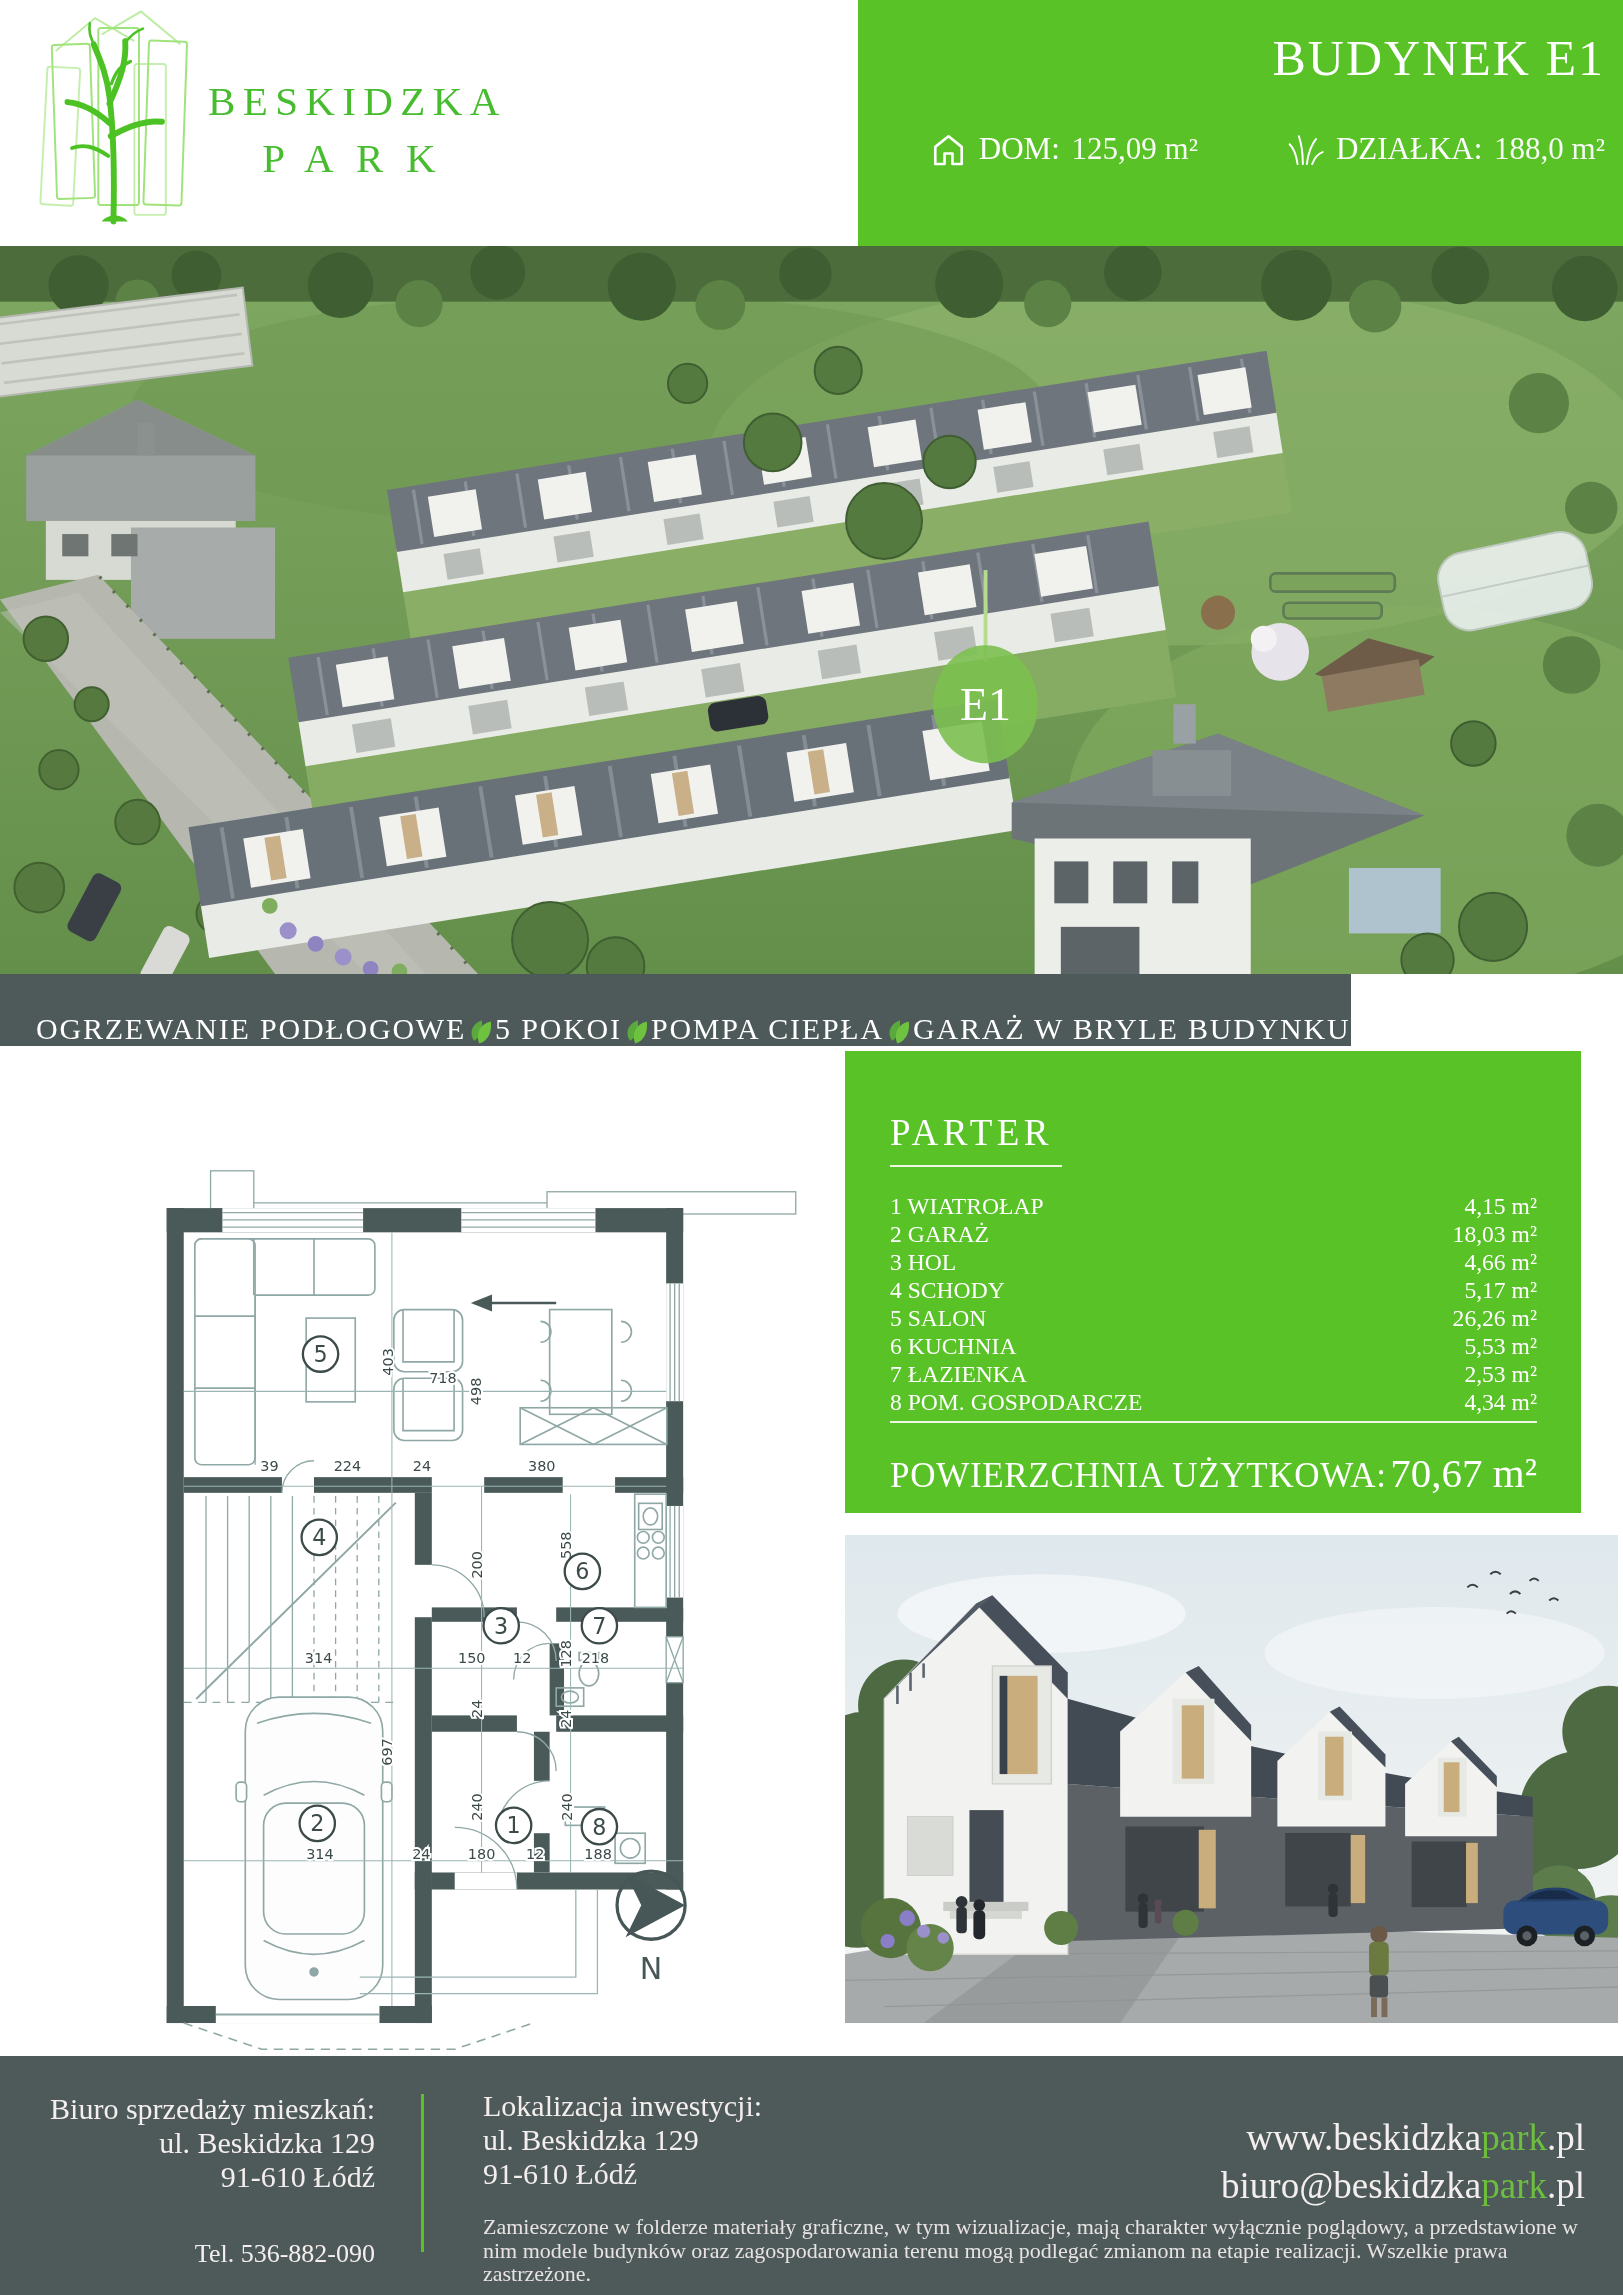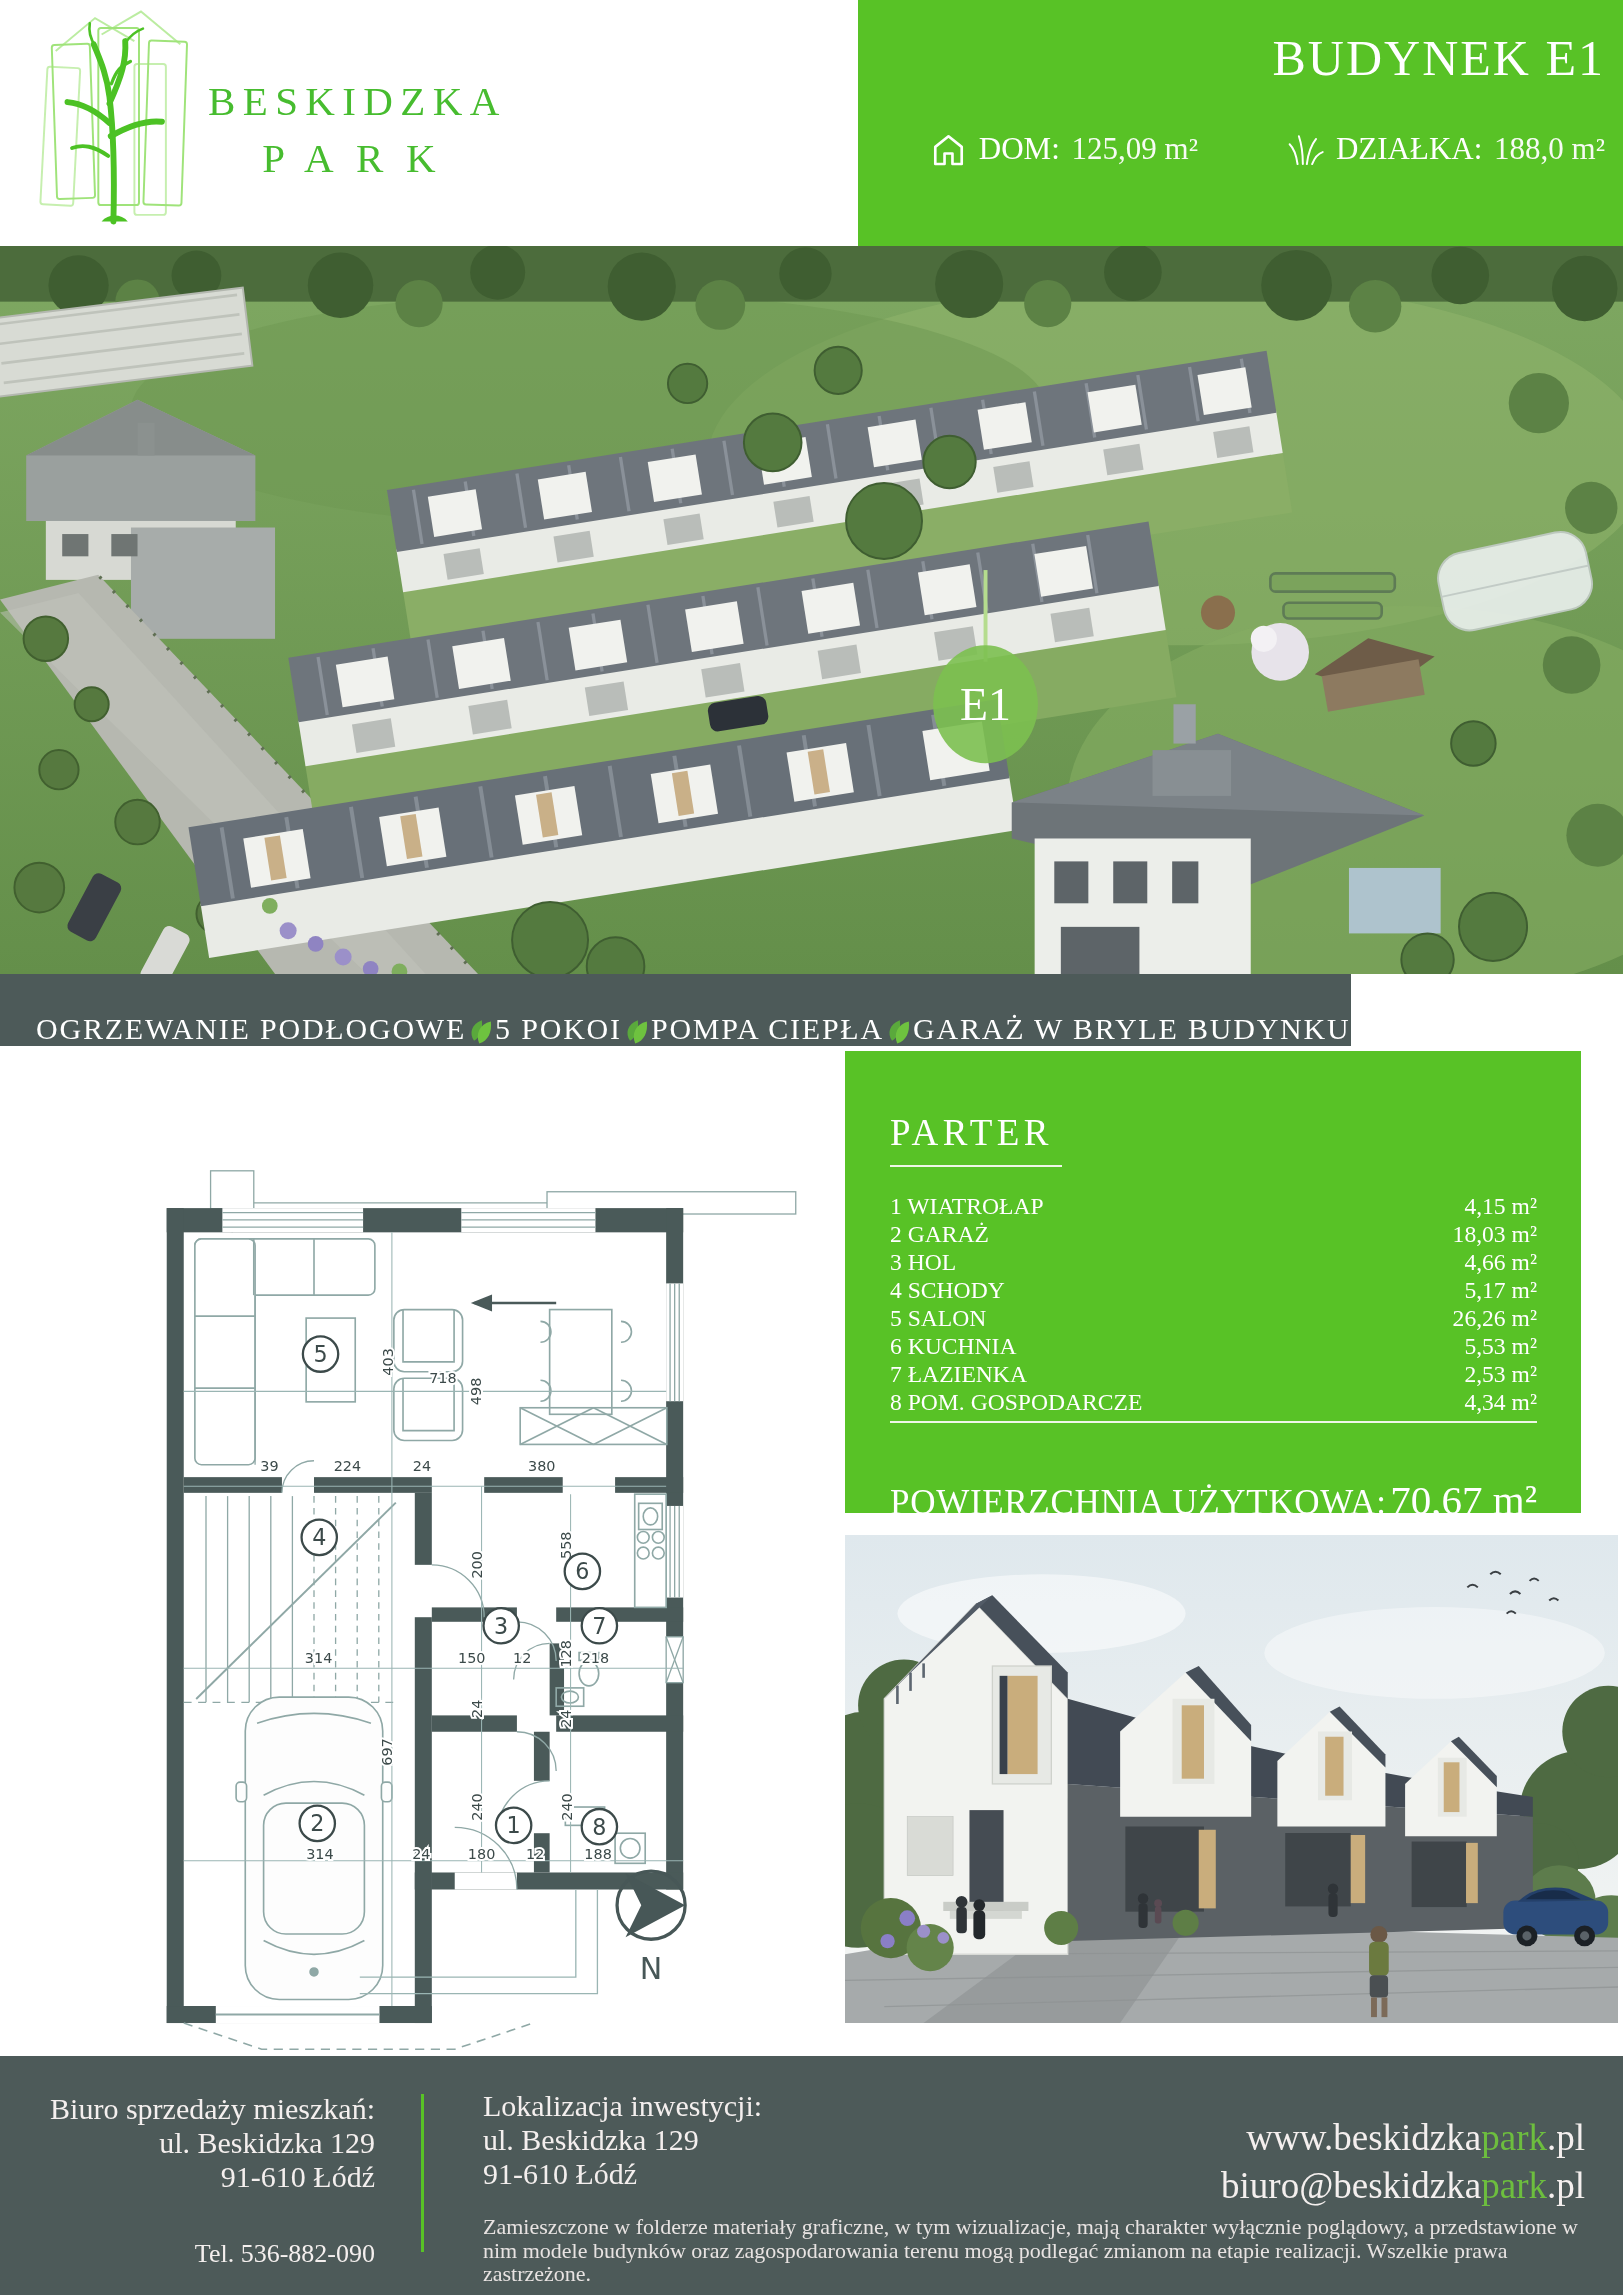--- a/index.html
+++ b/index.html
@@ -28,21 +28,21 @@
   .plan{position:absolute;left:98px;top:1113px;width:720px;height:941px;}
   .plan text{font-family:"DejaVu Sans","Liberation Sans",sans-serif;}
   
   .panel{position:absolute;left:845px;top:1051px;width:736px;height:462px;background:#58c226;color:#fff;
          box-sizing:border-box;padding:0 44px 0 45px;}
   .panel-title{font-size:37px;letter-spacing:0.12em;margin-top:60px;display:inline-block;}
   .panel-title-rule{width:172px;height:2px;background:#eef7e6;margin-top:10.5px;}
   .rooms{margin-top:25px;}
   .room-row{display:flex;justify-content:space-between;font-size:23.6px;line-height:28px;white-space:nowrap;}
   .panel-rule{height:2px;background:#eef7e6;margin-top:5.2px;}
-  .total-row{display:flex;justify-content:space-between;align-items:baseline;margin-top:53px;text-align:right;}
+  .total-row{display:flex;justify-content:space-between;align-items:baseline;margin-top:26px;text-align:right;}
   .total-label{font-size:35px;letter-spacing:0.02em;}
   .total-value{font-size:41px;}
   
   .render{position:absolute;left:845px;top:1535px;width:773px;height:488px;}
   
   .footer{position:absolute;left:0;top:2056px;width:1624px;height:250px;background:#4d5a59;color:#f4efee;}
   .f-office{position:absolute;left:0;top:36px;width:375px;text-align:right;font-size:30px;line-height:34px;}
   .f-phone{position:absolute;left:0;top:183px;width:375px;text-align:right;font-size:26px;}
   .f-divider{position:absolute;left:421px;top:38px;width:3.3px;height:158px;background:#58c226;}
   .f-location{position:absolute;left:483px;top:33px;font-size:30px;line-height:34px;}

